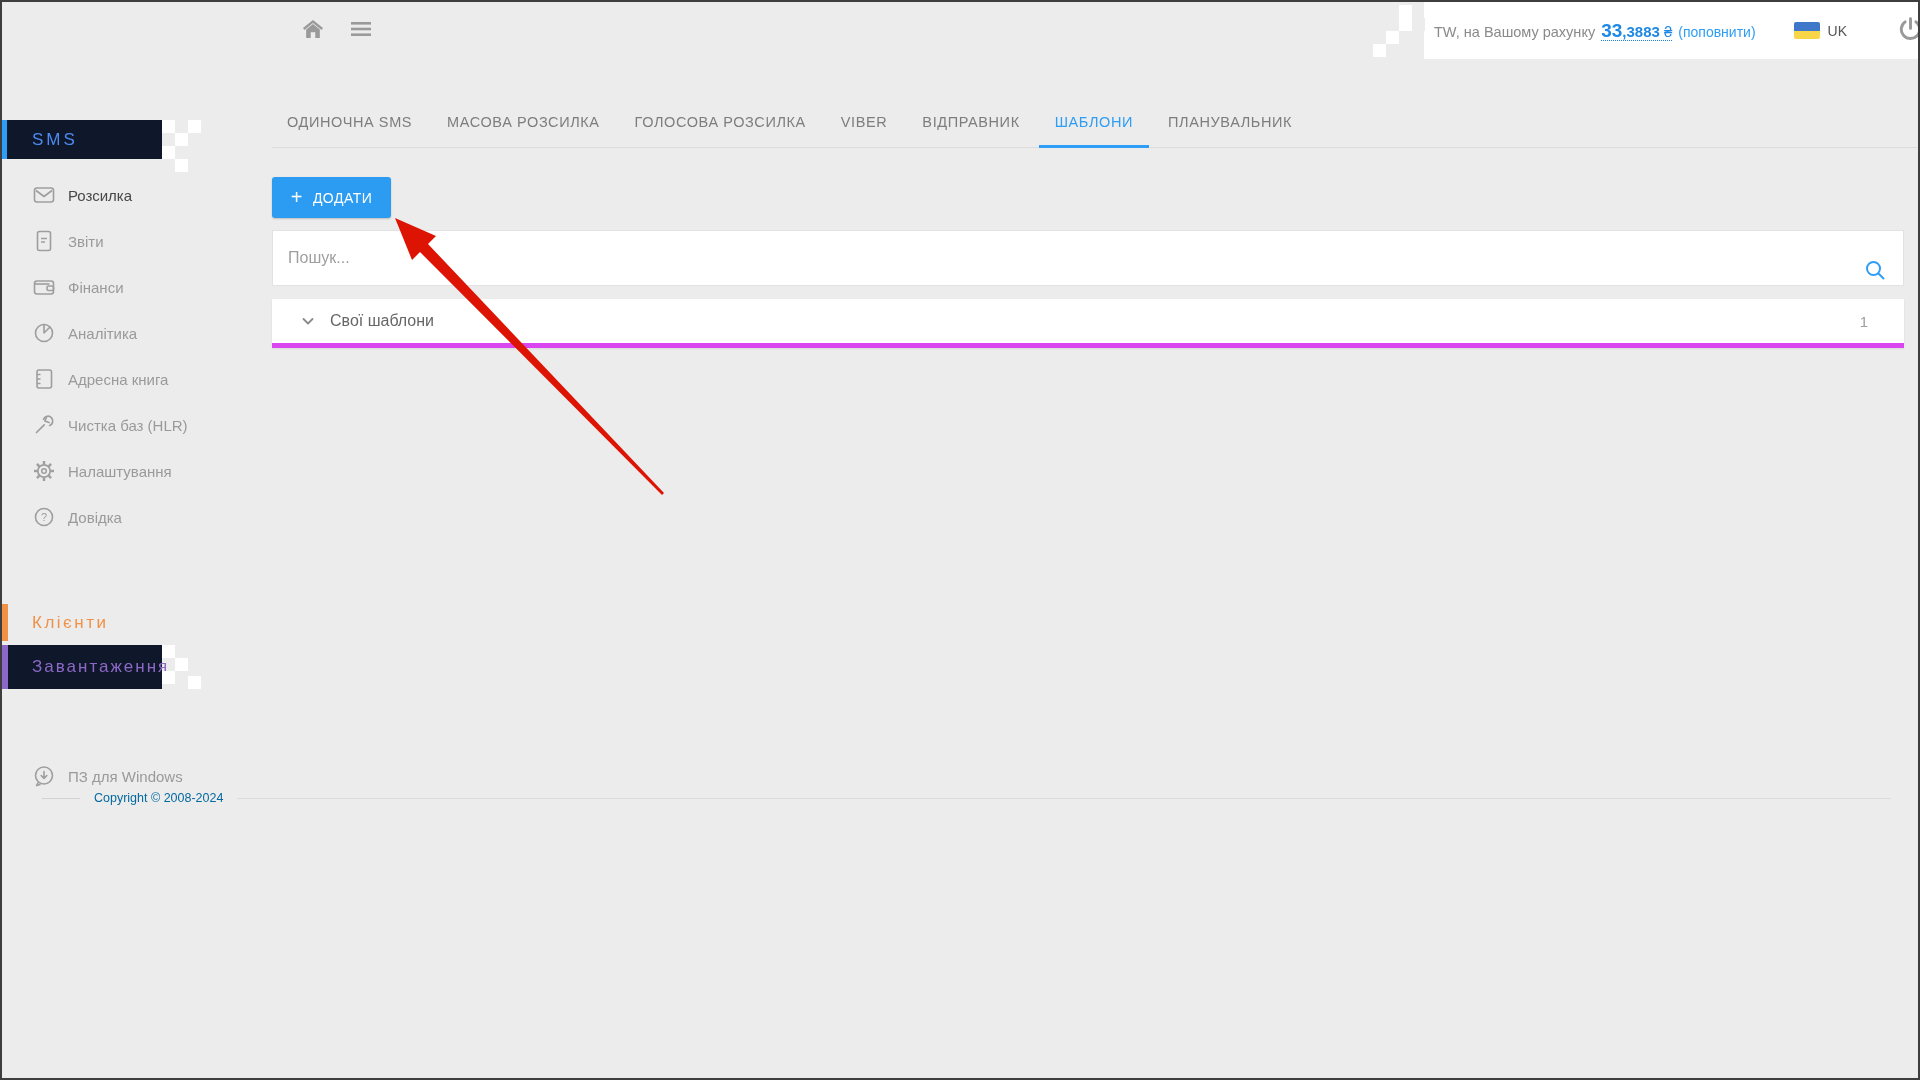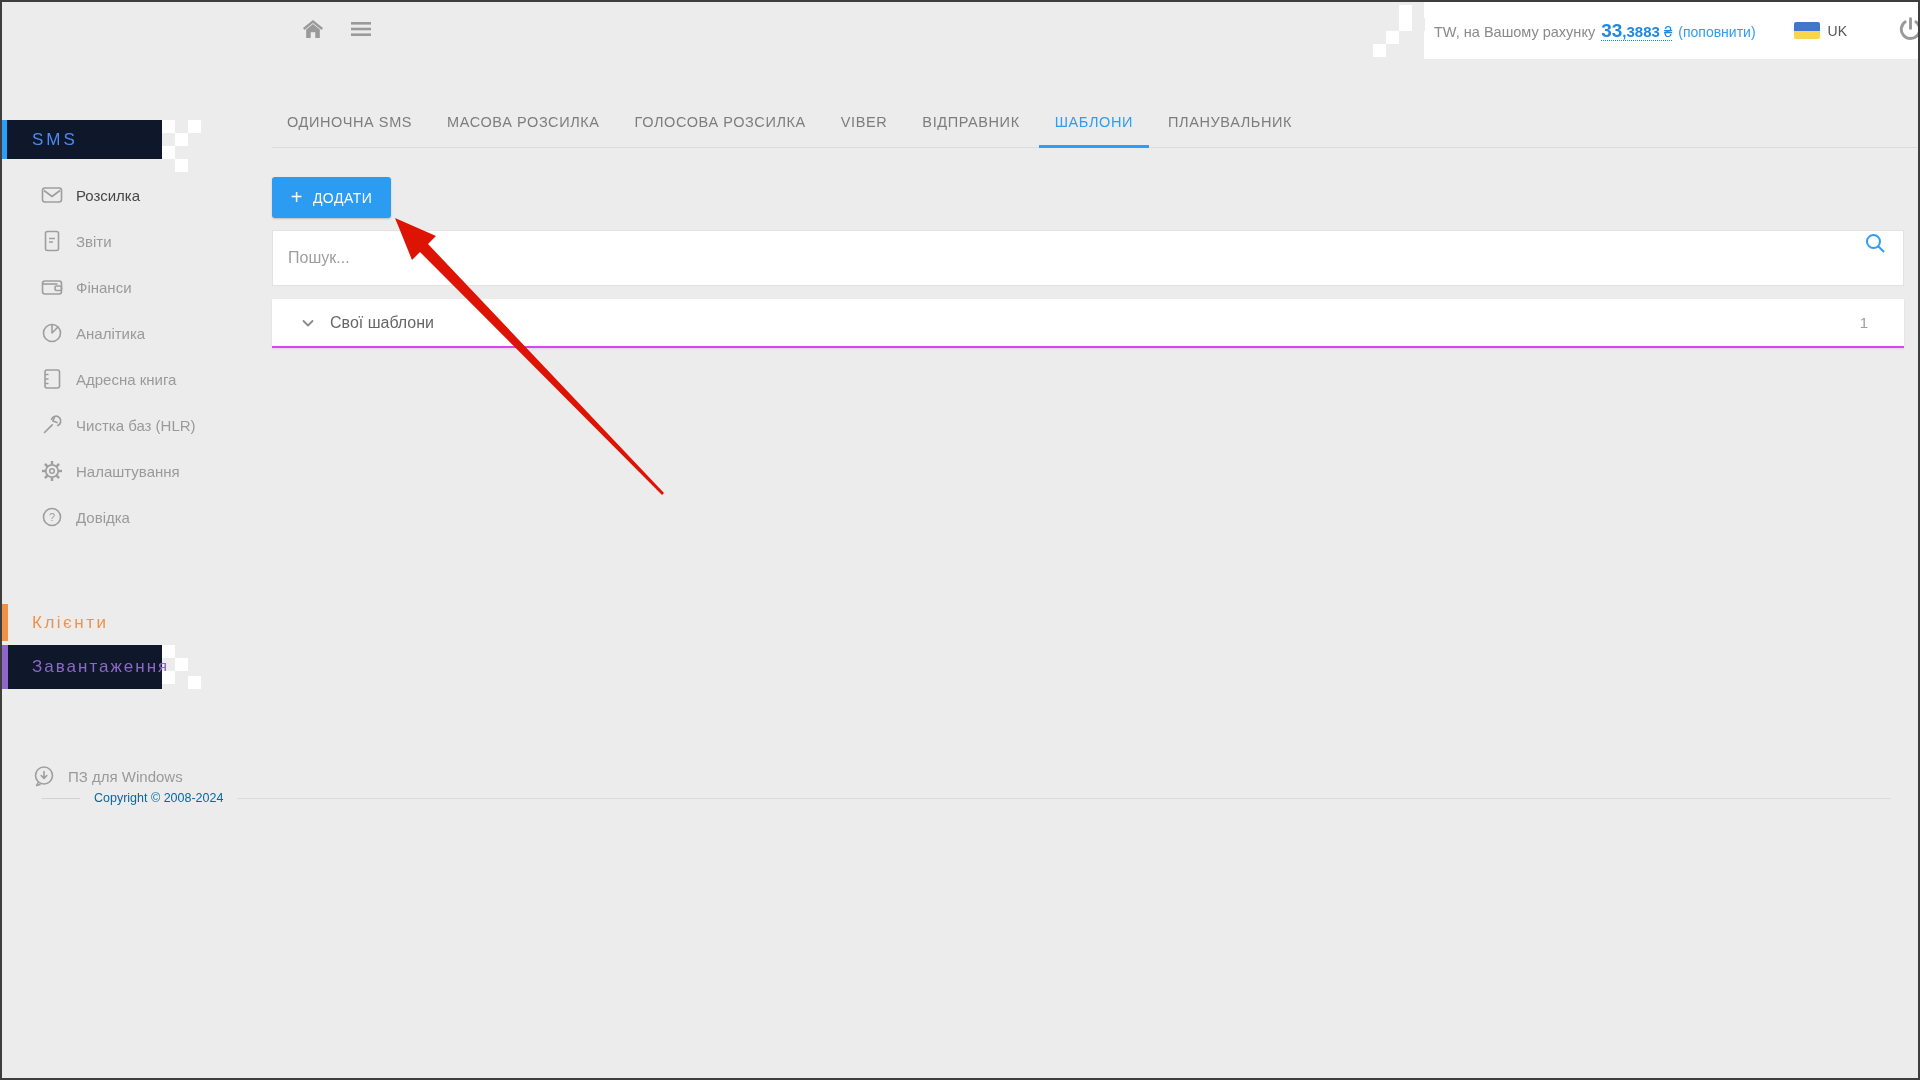--- a/index.html
+++ b/index.html
@@ -34,21 +34,21 @@
   .flag-ua .b { display:block; width:100%; height:50%; background:#3f77c9; }
   .flag-ua .y { display:block; width:100%; height:50%; background:#f8d648; }
   .lang-code { font-size:14px; color:#555; }
   .power { margin-left:48px; }
 
   
   .sidebar { position:absolute; left:0; top:57px; bottom:0; width:270px; }
   .section-bar { position:absolute; left:0; height:39px; display:flex; align-items:center; }
   .sms-bar { top:61px; width:160px; background:#0f172a; border-left:5px solid #2e9df5; }
   .sms-bar span { margin-left:25px; color:#4d8af0; font-size:17px; letter-spacing:3px; font-weight:500; cursor:pointer; }
-  .menu { position:absolute; top:113px; left:8px; width:270px; }
+  .menu { position:absolute; top:113px; left:0; width:270px; }
   .menu-item { height:46px; display:flex; align-items:center; cursor:pointer; padding-left:30px; }
   .menu-item .mi-icon { width:24px; height:24px; margin-right:12px; flex:0 0 24px; }
   .menu-item .mi-label { font-size:15px; color:#9a9a9a; }
   .menu-item.active .mi-label { color:#474747; }
   .clients-bar { top:545px; height:37px; border-left:6px solid #f09147; }
   .clients-bar span { margin-left:24px; color:#f09147; font-size:17px; letter-spacing:2.5px; font-weight:500; cursor:pointer; }
   .downloads-bar { top:586px; height:44px; width:160px; background:#0f172a; border-left:6px solid #8d68c8; }
   .downloads-bar span { margin-left:24px; color:#8d68c8; font-size:17px; letter-spacing:2px; font-weight:500; cursor:pointer; white-space:nowrap; }
   .dl-menu { position:absolute; top:694px; left:0; width:270px; }
 
@@ -69,33 +69,33 @@
     position:absolute; top:118px; left:0; width:119px; height:41px;
     background:#2b9cf2; border:none; border-radius:3px; cursor:pointer;
     color:#fff; font-size:14px; letter-spacing:0.5px; font-family:inherit;
     display:flex; align-items:center; justify-content:center; gap:10px;
     box-shadow:0 1px 2px rgba(0,0,0,.2);
   }
   .add-btn .plus { font-size:20px; font-weight:400; line-height:1; margin-top:-2px; }
 
   .search-row {
     position:absolute; top:171px; left:0; right:14px; height:56px;
-    background:#fff; border:1px solid #e2e2e2; display:flex; align-items:flex-start;
+    background:#fff; border:1px solid #e2e2e2; display:flex; align-items:flex-end;
   }
   .search-input {
     flex:1; height:100%; border:none; outline:none; font-family:inherit;
     font-size:16px; color:#555; padding-left:15px; background:transparent;
   }
   .search-input::placeholder { color:#9e9e9e; }
   .search-btn { background:none; border:none; cursor:pointer; padding:0 16px; display:flex; align-items:center; }
 
   .group-row {
     position:absolute; top:240px; left:0; right:14px; height:49px;
     background:#fff; display:flex; align-items:center; cursor:pointer;
-    border-bottom:2px solid #d946ef; box-shadow:0 1px 2px rgba(0,0,0,.08);
+    border-bottom:5px solid #d946ef; box-shadow:0 1px 2px rgba(0,0,0,.08);
   }
   .group-chevron { margin-left:28px; display:flex; align-items:center; }
   .group-title { margin-left:14px; font-size:16px; color:#666; }
   .group-count { margin-left:auto; margin-right:36px; font-size:15px; color:#9e9e9e; }
 
   
   .px { position:absolute; width:13px; height:13px; }
 
   
   .anno { position:absolute; inset:0; pointer-events:none; z-index:50; }

